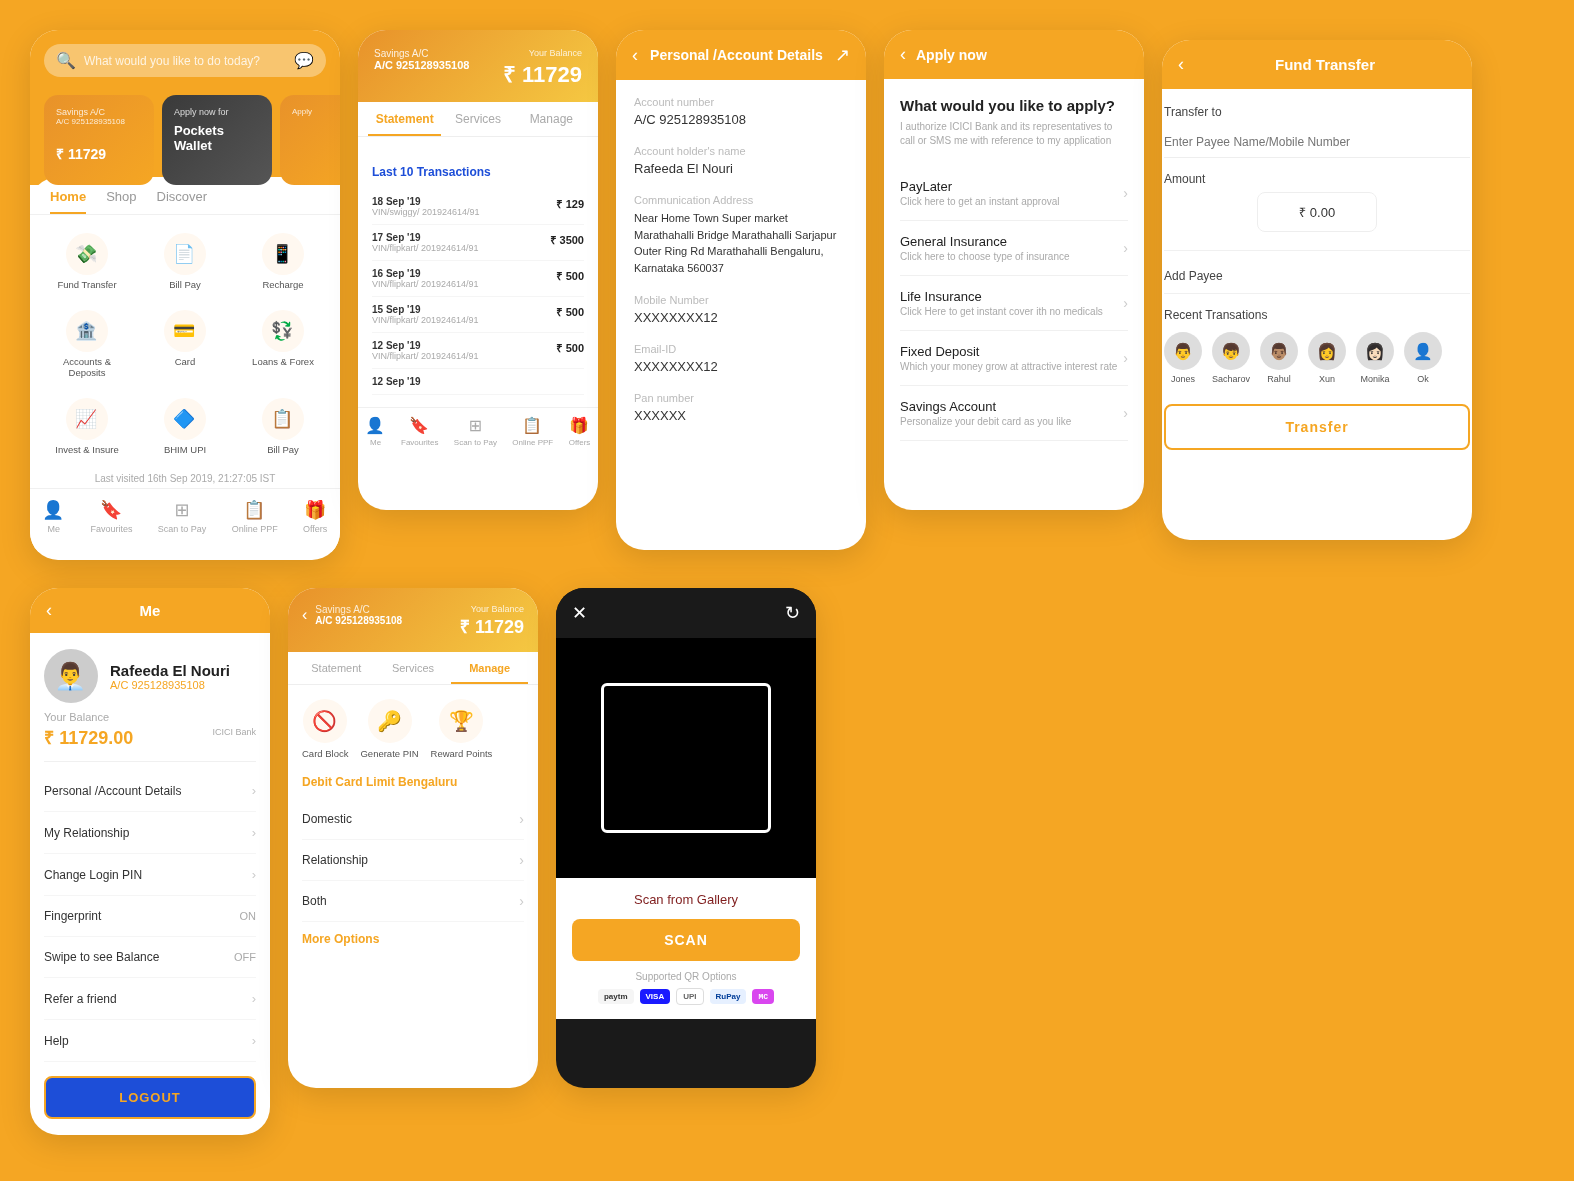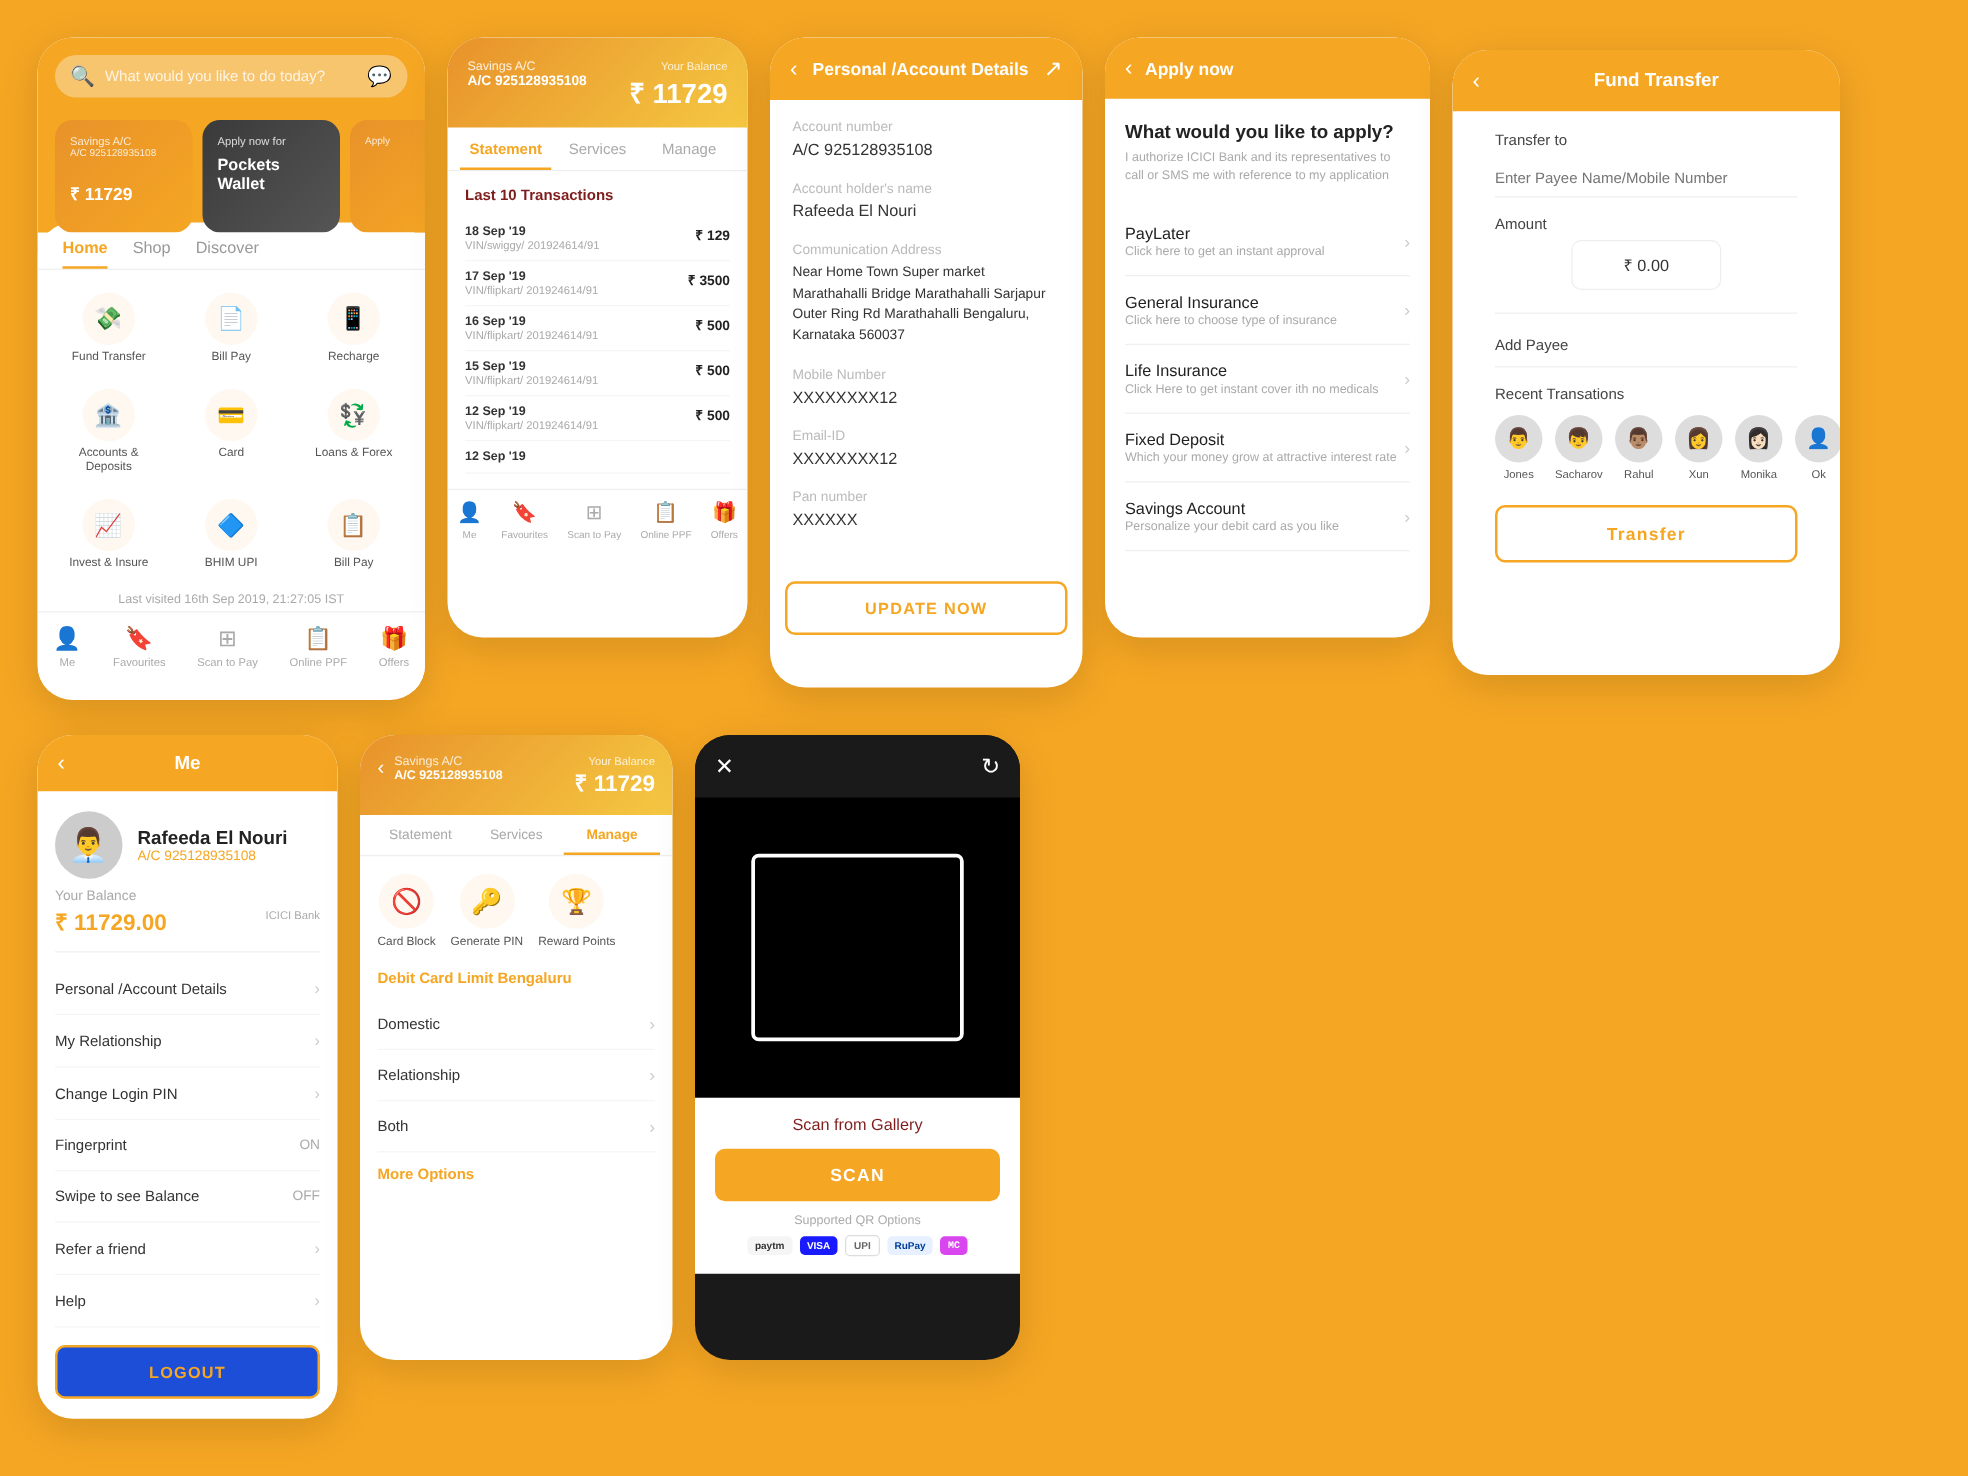--- a/index.html
+++ b/index.html
@@ -151,21 +151,21 @@
       display: flex;
       border-bottom: 1px solid #eee;
       padding: 0 10px;
     }
     .stmt-tab {
       flex: 1; text-align: center; padding: 10px 4px 8px;
       font-size: 12px; color: #aaa; cursor: pointer;
     }
     .stmt-tab.active { color: #F5A623; border-bottom: 2px solid #F5A623; font-weight: 600; }
     .stmt-body { padding: 12px 14px; }
-    .stmt-title { font-size: 12px; font-weight: 700; color: #7f1d1d; margin-bottom: 10px; }
+    .stmt-title { font-size: 12px; font-weight: 700; color: #1d4ed8; margin-bottom: 10px; margin-top: 16px; }
     .txn-row {
       display: flex; justify-content: space-between; align-items: flex-start;
       padding: 7px 0; border-bottom: 1px solid #f5f5f5;
     }
     .txn-date { font-size: 10px; font-weight: 600; color: #333; }
     .txn-ref { font-size: 9px; color: #aaa; }
     .txn-amount { font-size: 11px; font-weight: 600; color: #222; }
     .stmt-bottom-nav {
       display: flex; justify-content: space-around; padding: 8px 0 6px;
       border-top: 1px solid #f0f0f0;
@@ -222,21 +222,21 @@
     .apply-option-text .opt-subtitle { font-size: 10px; color: #aaa; margin-top: 2px; }
     .chevron-right { color: #ccc; font-size: 14px; }
     
     .card-fund { width: 310px; min-height: 500px; margin-top: 10px; }
     .fund-header {
       background: #F5A623;
       display: flex; align-items: center;
       padding: 14px 16px; gap: 10px;
     }
     .fund-header-title { color: #fff; font-size: 15px; font-weight: 600; flex: 1; text-align: center; }
-    .fund-body { padding: 16px 34px; }
+    .fund-body { padding: 16px 2px; }
     .transfer-to-label { font-size: 12px; color: #444; margin-bottom: 8px; font-weight: 500; }
     .transfer-input {
       border: none; border-bottom: 1px solid #eee;
       width: 100%; padding: 8px 0; font-size: 12px; color: #aaa; outline: none;
     }
     .amount-label { font-size: 12px; color: #444; margin: 14px 0 6px; font-weight: 500; }
     .amount-field {
       border: 1px solid #eee; border-radius: 8px; padding: 10px 14px;
       font-size: 13px; color: #333; text-align: center; width: 120px; display: block; margin: 0 auto;
     }
@@ -573,21 +573,20 @@
       </div>
       <div class="field-group">
         <div class="field-label">Email-ID</div>
         <div class="field-value">XXXXXXXX12</div>
       </div>
       <div class="field-group">
         <div class="field-label">Pan number</div>
         <div class="field-value">XXXXXX</div>
       </div>
     </div>
-    <div class="update-btn">UPDATE NOW</div>
   </div>
 
   <div class="phone-card card-apply">
     <div class="apply-header">
       <span class="back-btn">‹</span>
       <div class="apply-header-title">Apply now</div>
     </div>
     <div class="apply-body">
       <div class="apply-question">What would you like to apply?</div>
       <div class="apply-subtitle">I authorize ICICI Bank and its representatives to call or SMS me with reference to my application</div>

